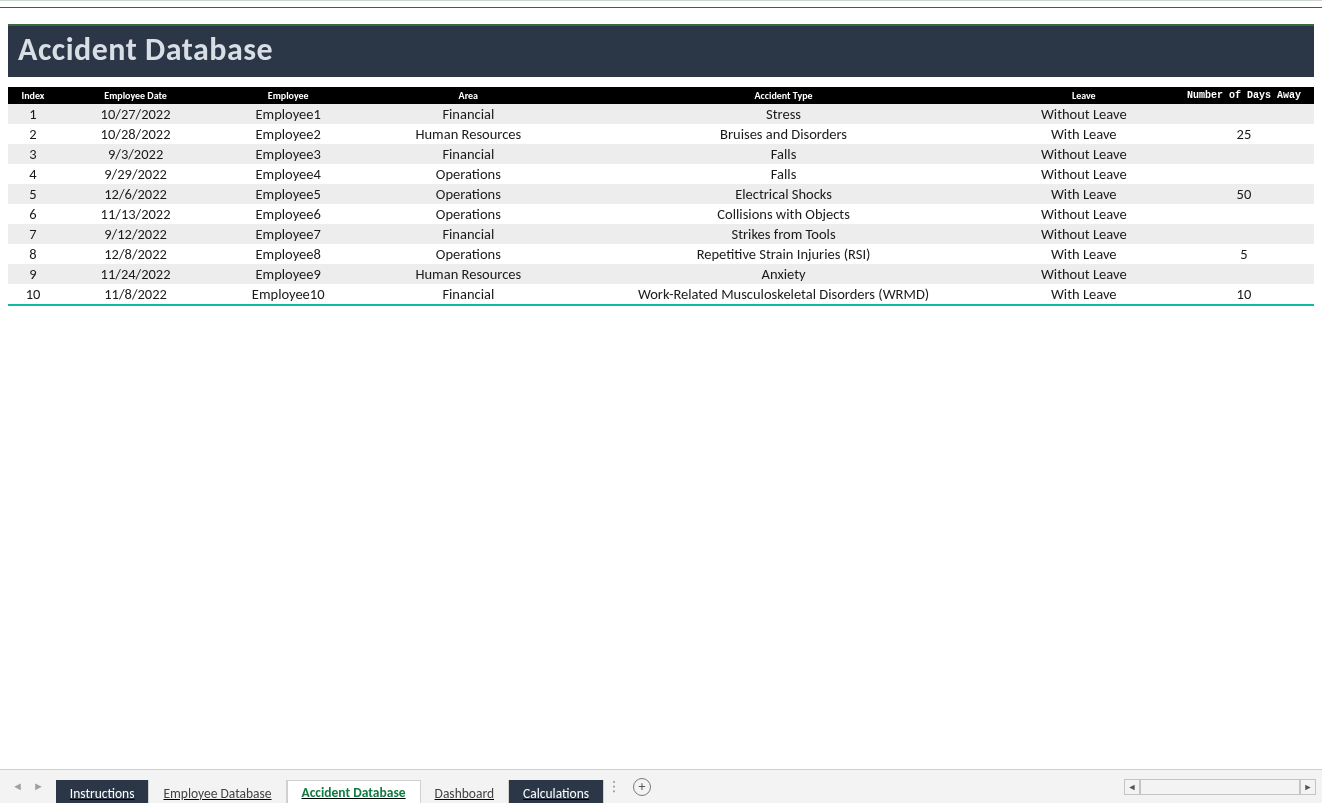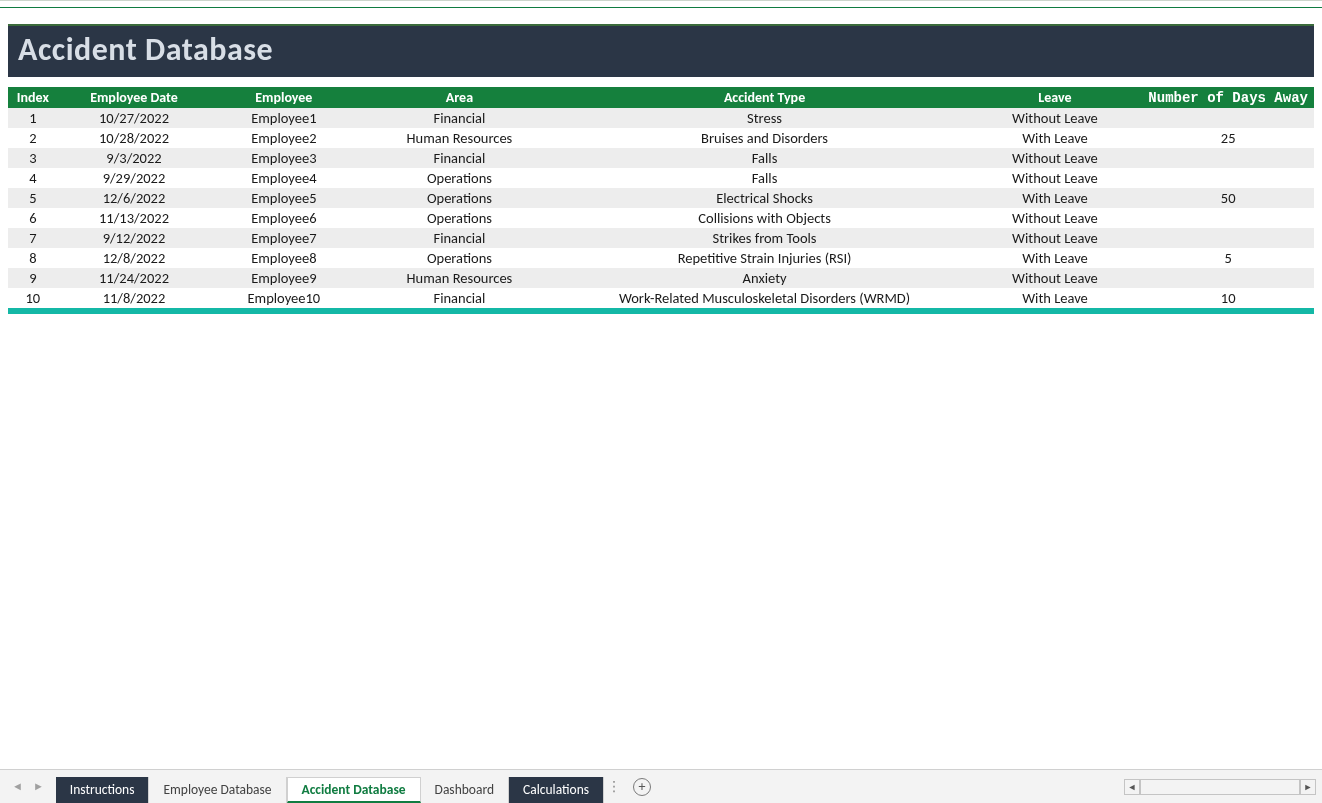--- a/index.html
+++ b/index.html
@@ -35,37 +35,37 @@
     padding: 4px 10px 8px 10px;
     letter-spacing: 0.5px;
     border-top: 2px solid #3b6b3b;
   }
   .data-table {
     margin: 0 8px;
     width: calc(100% - 16px);
     border-collapse: collapse;
   }
   .data-table thead th {
-    background: #15803d;
+    background: #000000;
     color: #ffffff;
     font-weight: 700;
-    font-size: 14px;
+    font-size: 10px;
     padding: 2px 6px;
     text-align: center;
     white-space: nowrap;
   }
   .data-table tbody td {
     padding: 1px 6px;
     text-align: center;
     font-size: 14.5px;
     color: #1a1a1a;
   }
   .data-table tbody tr:nth-child(odd) { background: #ededed; }
   .data-table tbody tr:nth-child(even) { background: #ffffff; }
-  .data-table tbody tr:last-child { border-bottom: 6px solid #14b8a6; }
+  .data-table tbody tr:last-child { border-bottom: 2px solid #14b8a6; }
   .col-index { width: 50px; }
   .col-date  { width: 155px; }
   .col-emp   { width: 150px; }
   .col-area  { width: 210px; }
   .col-type  { width: 420px; }
   .col-leave { width: 180px; }
   .col-days  { width: 140px; font-family: Liberation Mono, monospace; }
 
   .tab-strip {
     position: absolute;
@@ -79,21 +79,21 @@
     align-items: stretch;
   }
   .nav-arrows {
     display: flex;
     align-items: center;
     padding: 0 12px;
     gap: 10px;
     color: #a0a0a0;
   }
   .nav-arrow { font-size: 11px; cursor: default; }
-  .tabs { display: flex; align-items: center; }
+  .tabs { display: flex; align-items: flex-end; text-decoration: underline; }
   .tab {
     padding: 5px 14px 5px 14px;
     font-size: 13.5px;
     border-right: 1px solid #d0d0d0;
     background: #f3f3f3;
     color: #424242;
     cursor: pointer;
     white-space: nowrap;
     height: 26px;
     display: flex;

